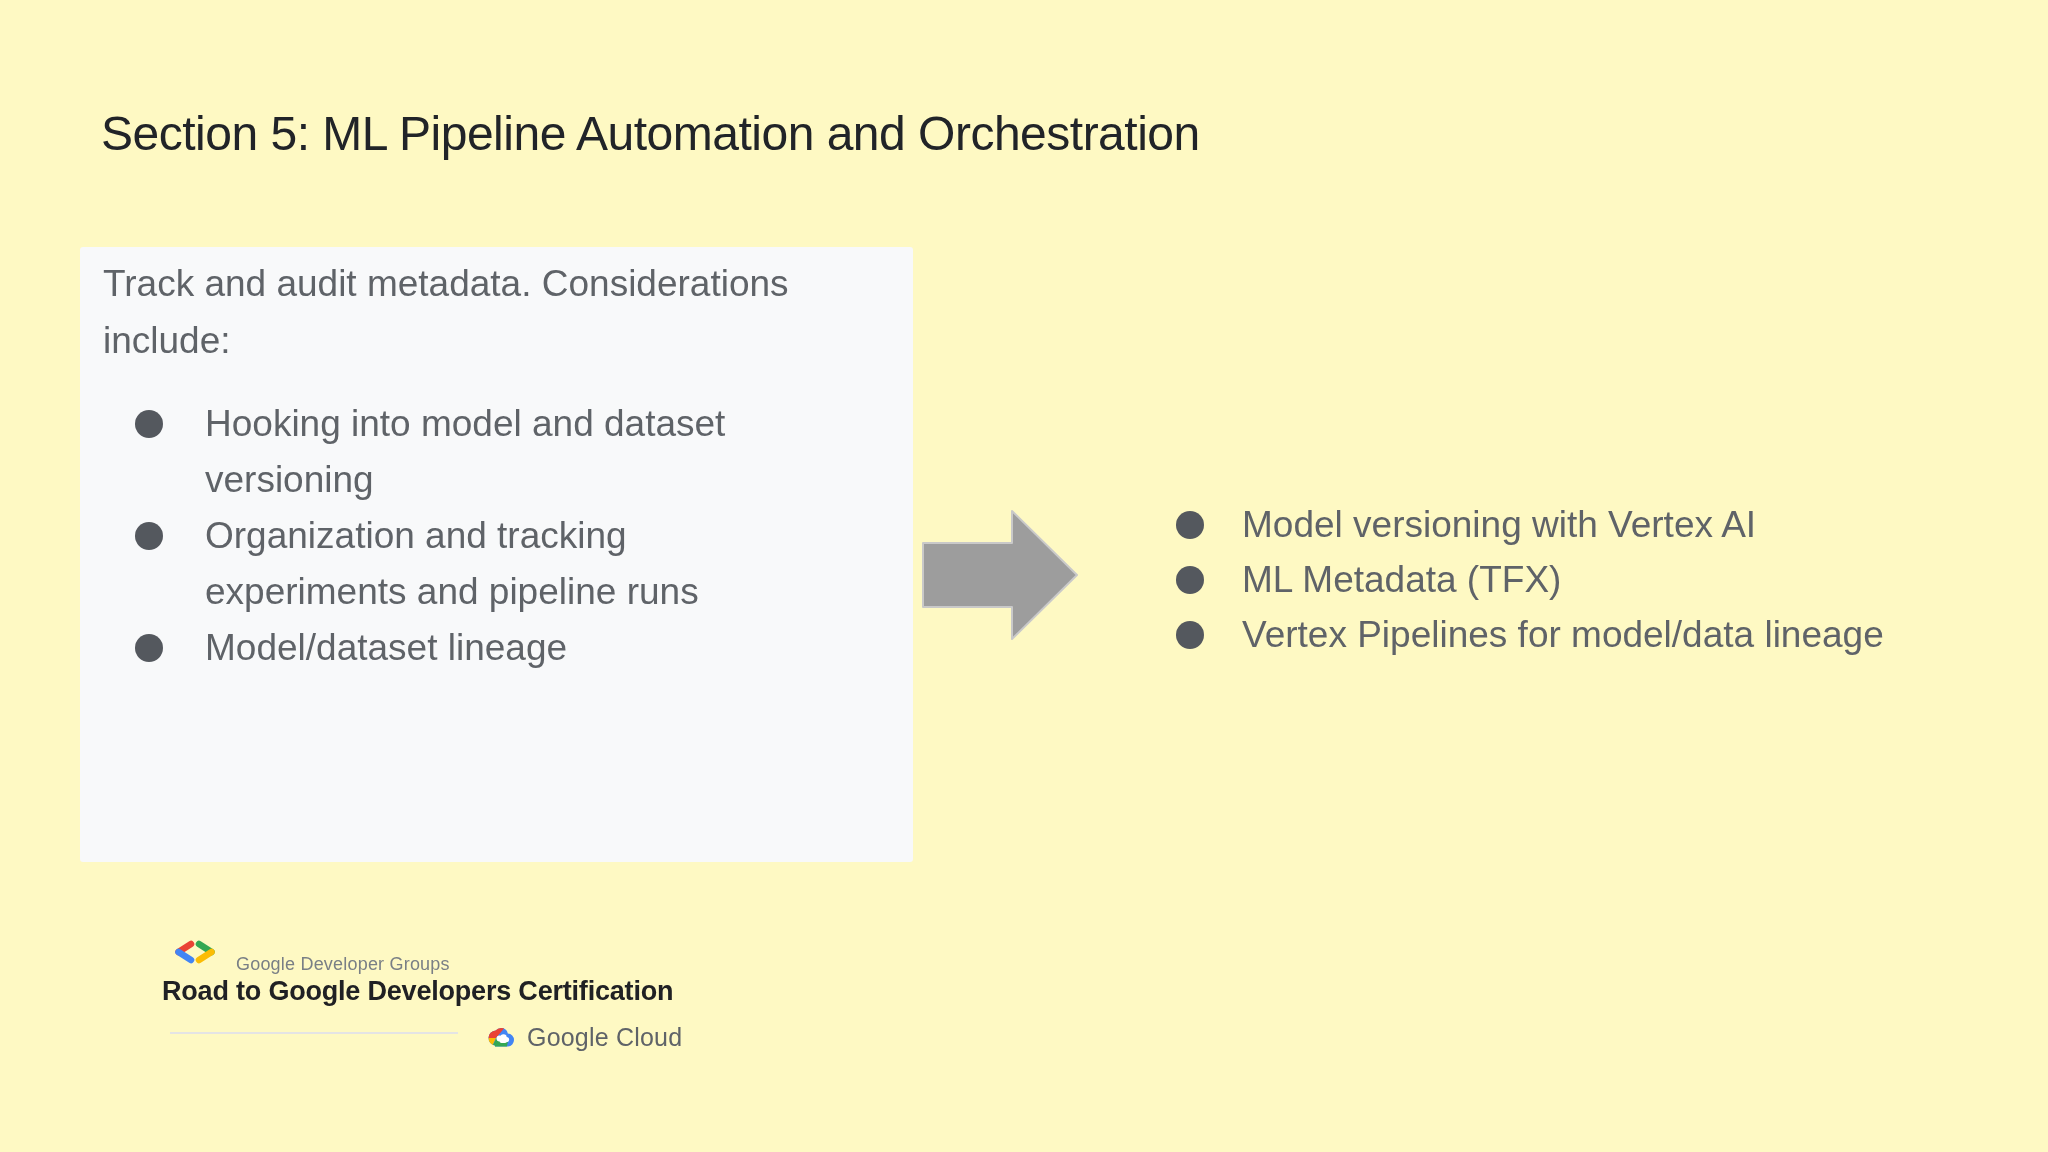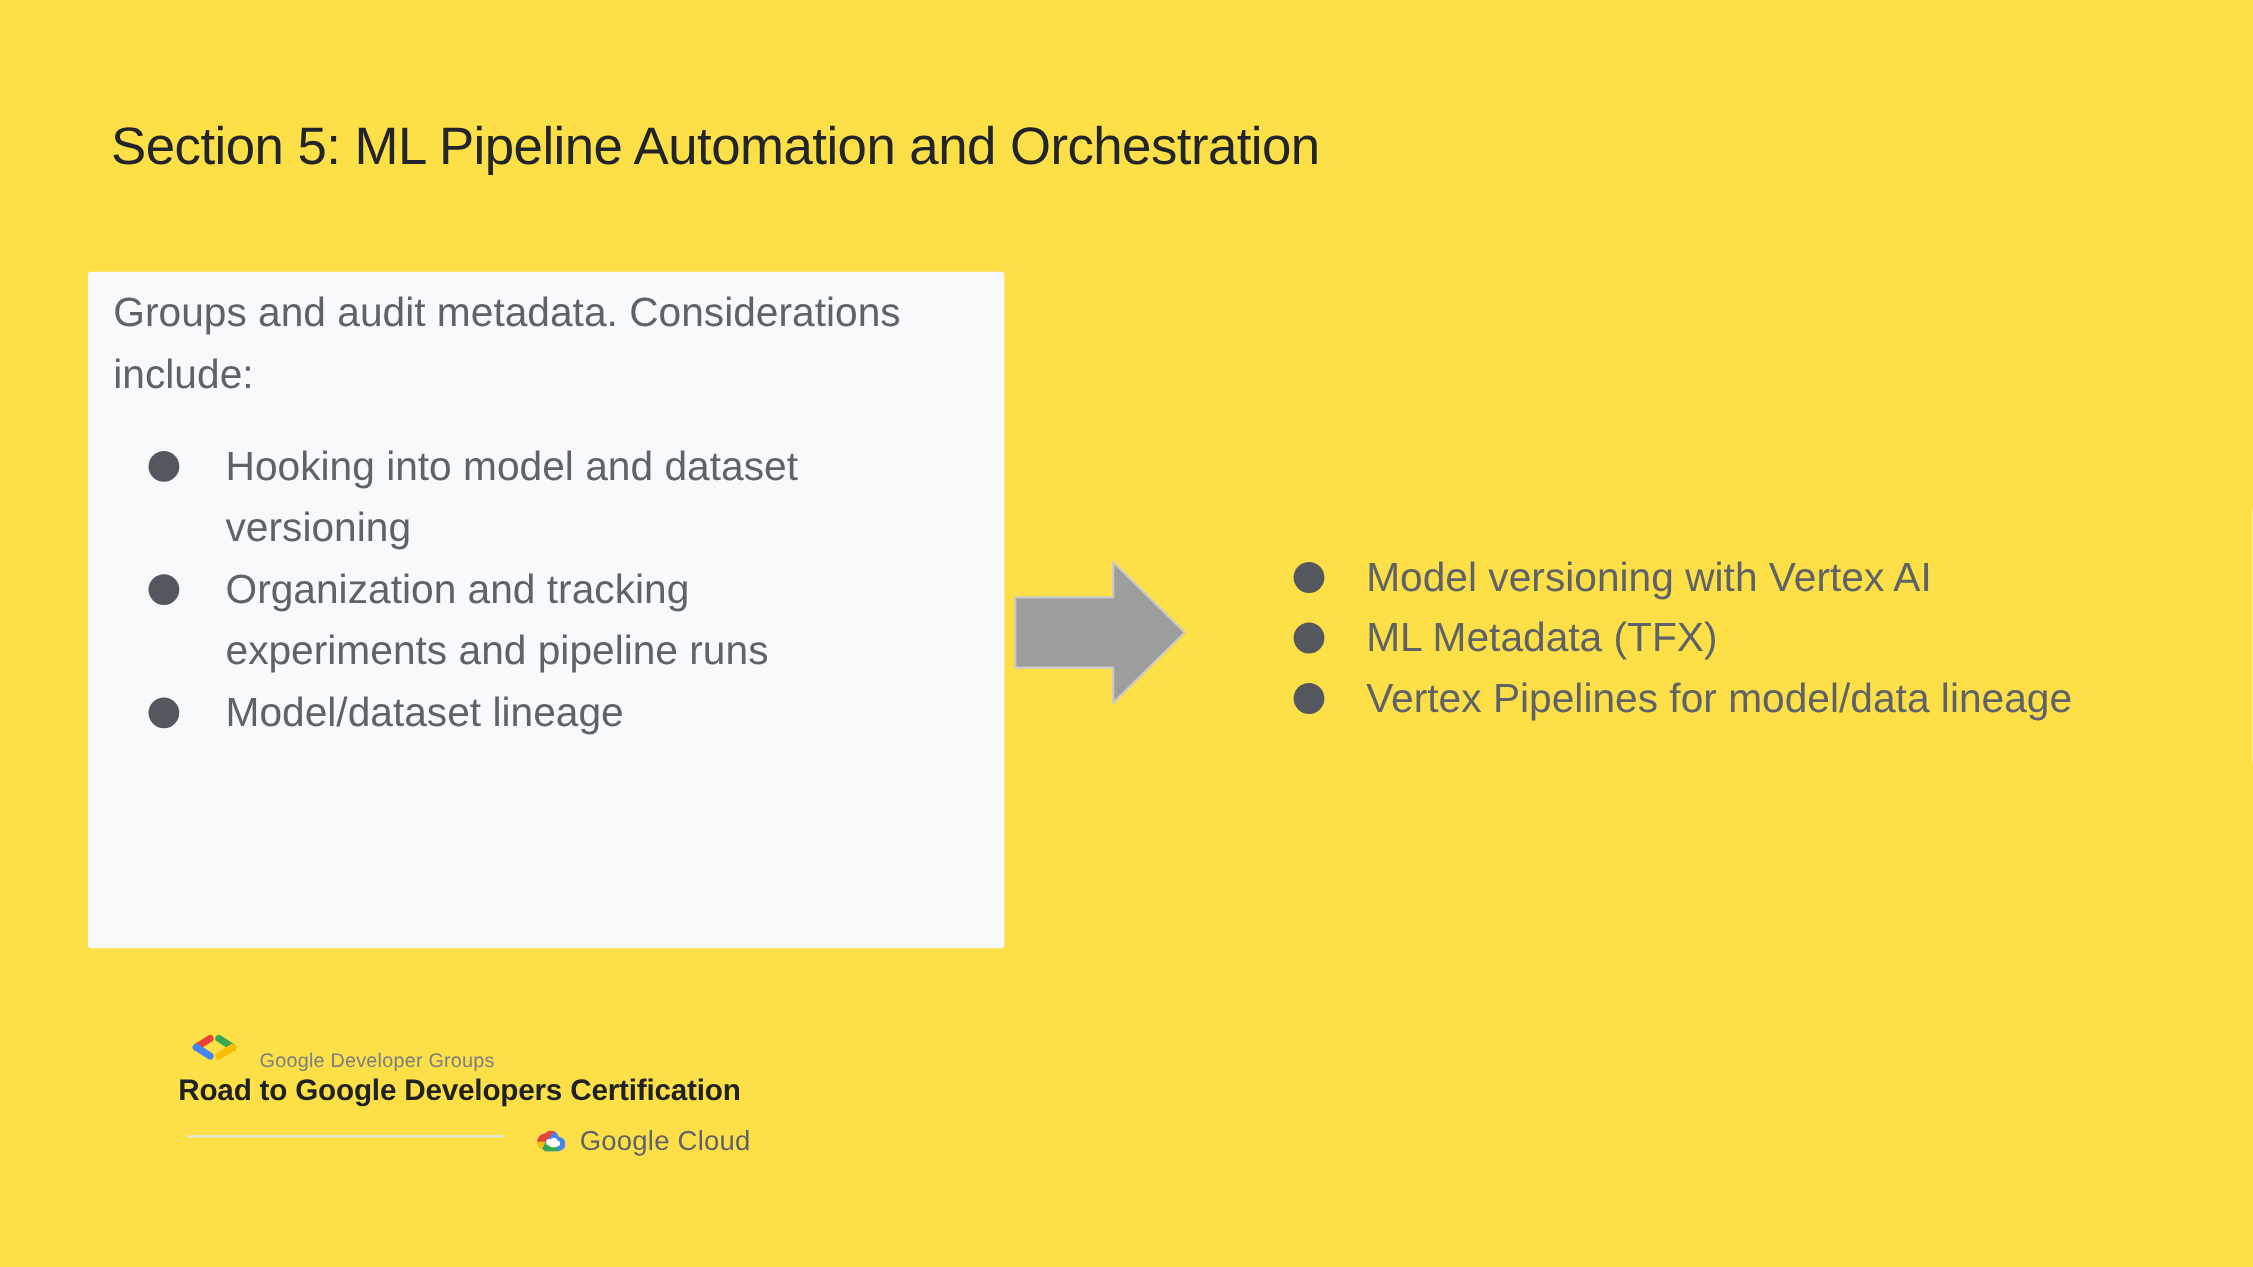--- a/index.html
+++ b/index.html
@@ -1,20 +1,20 @@
 <!DOCTYPE html>
 <html><head>
 <meta charset="utf-8">
 <style>
   html, body { margin: 0; padding: 0; background: #ffffff; }
   .slide {
     position: relative;
     width: 2048px;
     height: 1152px;
-    background: #fde047;
+    background: #fef9c3;
     font-family: "Liberation Sans", sans-serif;
     overflow: hidden;
   }
 
   
   .title {
     position: absolute;
     left: 101px;
     top: 106px;
     font-size: 48px;
@@ -134,21 +134,21 @@
 </style>
 </head>
 <body>
 
 <div class="slide">
 
   <div class="title">Section 5: ML Pipeline Automation and Orchestration</div>
 
   <div class="panel"></div>
 
-  <div class="panel-intro">Groups and audit metadata. Considerations include:</div>
+  <div class="panel-intro">Track and audit metadata. Considerations include:</div>
 
   <ul class="bullet-list left-list">
     <li>
       <span class="dot"></span>
       <span class="bullet-text">Hooking into model and dataset versioning</span>
     </li>
     <li>
       <span class="dot"></span>
       <span class="bullet-text">Organization and tracking experiments and pipeline runs</span>
     </li>

